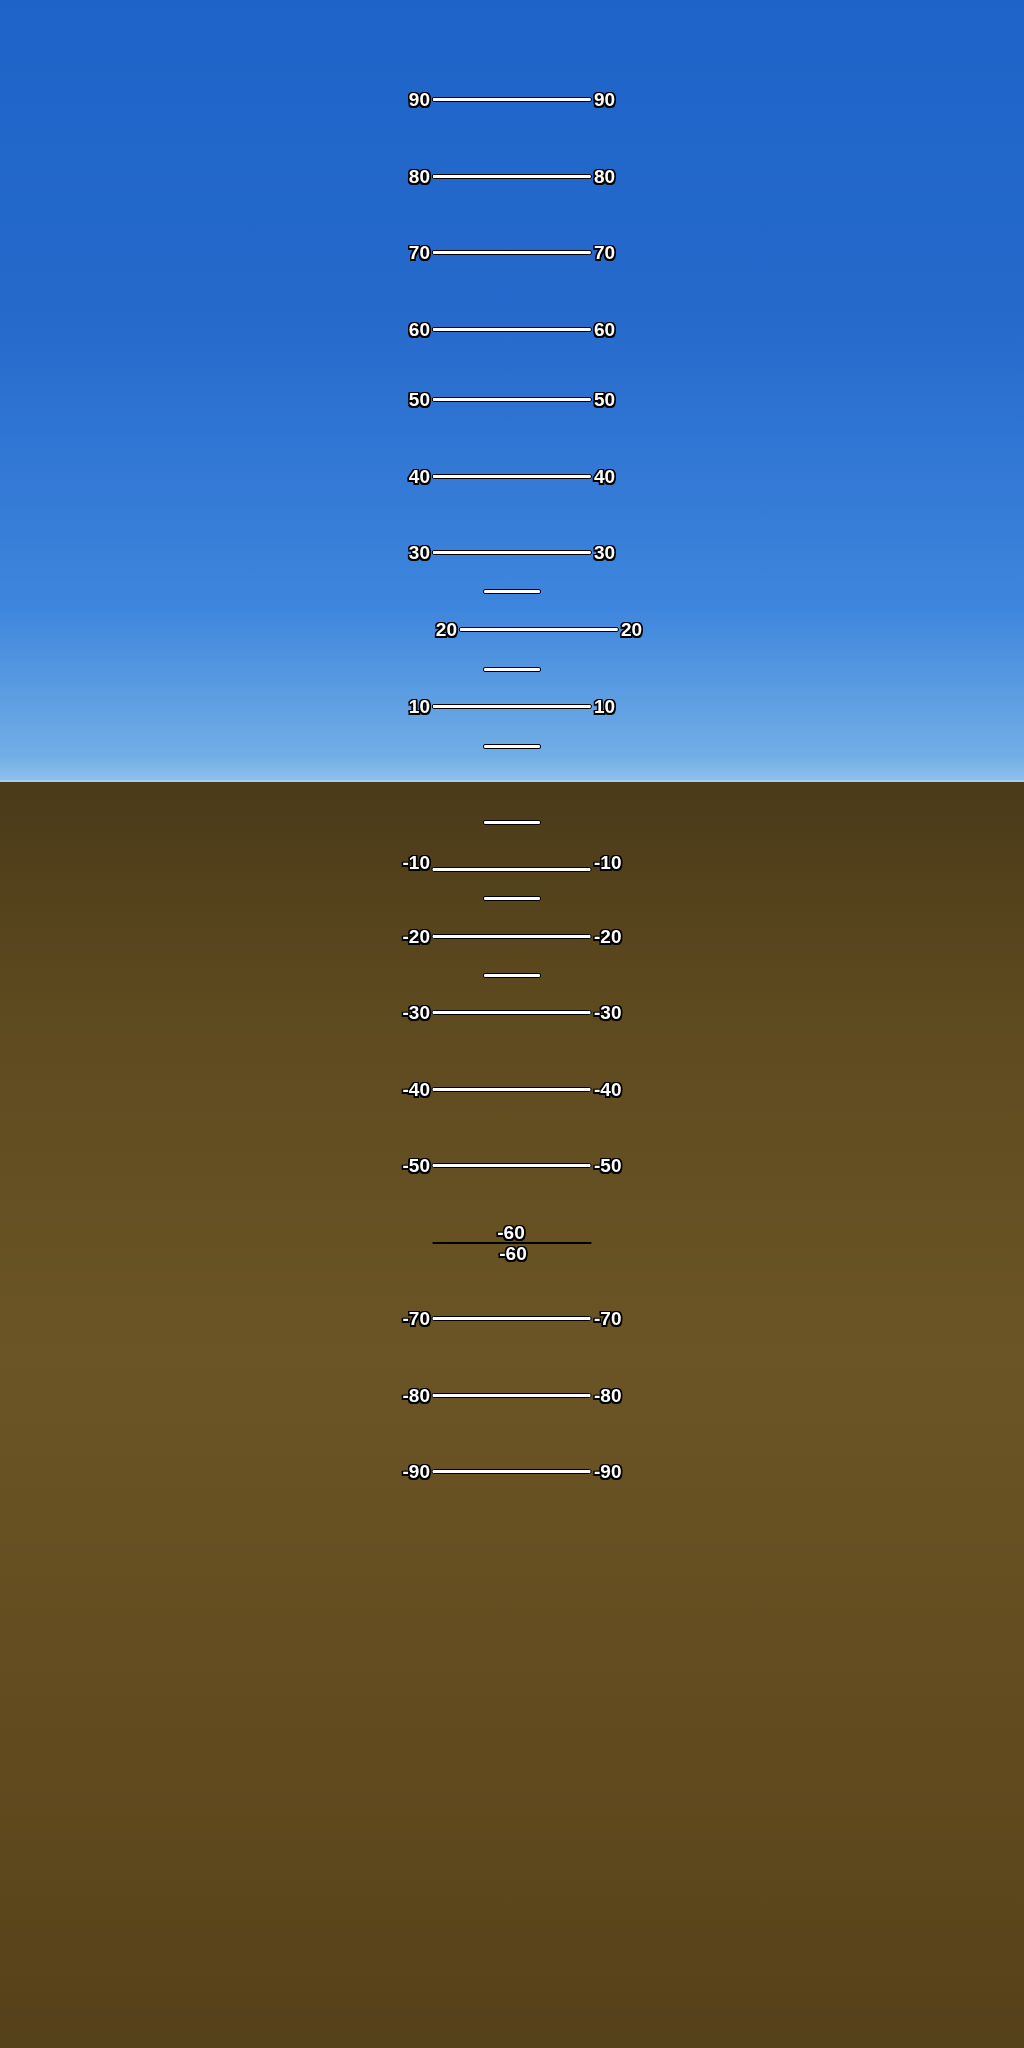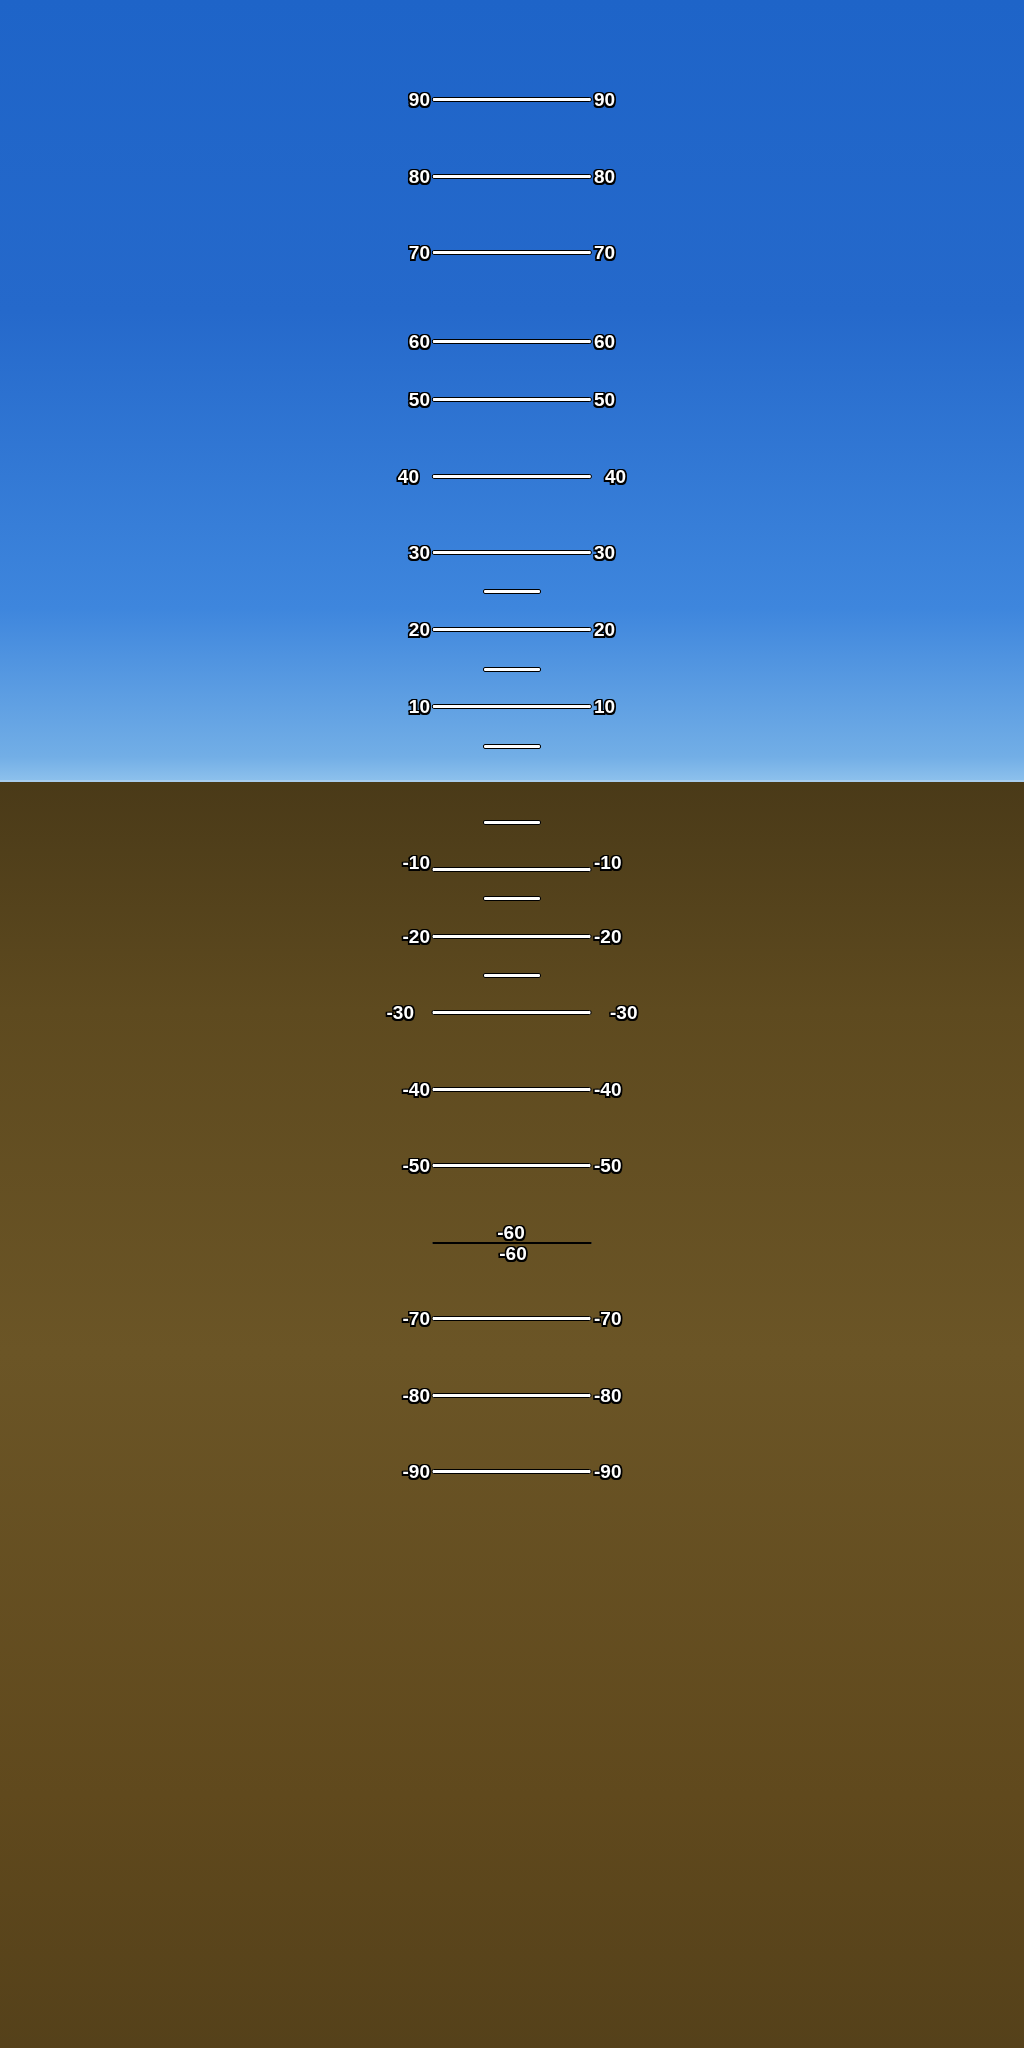--- a/index.html
+++ b/index.html
@@ -100,44 +100,44 @@
       <div class="rung" style="top: 8.64%;">
         <span class="tick-label left">80</span>
         <span class="bar major"></span>
         <span class="tick-label right">80</span>
       </div>
       <div class="rung" style="top: 12.35%;">
         <span class="tick-label left">70</span>
         <span class="bar major"></span>
         <span class="tick-label right">70</span>
       </div>
-      <div class="rung" style="top: 16.11%; margin-top: 12px;">
+      <div class="rung" style="top: 16.11%;">
         <span class="tick-label left">60</span>
         <span class="bar major"></span>
         <span class="tick-label right">60</span>
       </div>
       <div class="rung" style="top: 19.53%;">
         <span class="tick-label left">50</span>
         <span class="bar major"></span>
         <span class="tick-label right">50</span>
       </div>
-      <div class="rung" style="top: 23.29%; gap: 11px;">
+      <div class="rung" style="top: 23.29%;">
         <span class="tick-label left">40</span>
         <span class="bar major"></span>
         <span class="tick-label right">40</span>
       </div>
       <div class="rung" style="top: 27%;">
         <span class="tick-label left">30</span>
         <span class="bar major"></span>
         <span class="tick-label right">30</span>
       </div>
       <div class="rung" style="top: 28.86%;">
         <span class="bar minor"></span>
       </div>
-      <div class="rung" style="top: 30.76%;">
+      <div class="rung" style="top: 30.76%; margin-left: 27px;">
         <span class="tick-label left">20</span>
         <span class="bar major"></span>
         <span class="tick-label right">20</span>
       </div>
       <div class="rung" style="top: 32.67%;">
         <span class="bar minor"></span>
       </div>
       <div class="rung" style="top: 34.52%; align-items: center;">
         <span class="tick-label left">10</span>
         <span class="bar major"></span>
@@ -158,21 +158,21 @@
         <span class="bar minor"></span>
       </div>
       <div class="rung" style="top: 45.75%;">
         <span class="tick-label left">-20</span>
         <span class="bar major"></span>
         <span class="tick-label right">-20</span>
       </div>
       <div class="rung" style="top: 47.61%;">
         <span class="bar minor"></span>
       </div>
-      <div class="rung" style="top: 49.46%; gap: 16px;">
+      <div class="rung" style="top: 49.46%;">
         <span class="tick-label left">-30</span>
         <span class="bar major"></span>
         <span class="tick-label right">-30</span>
       </div>
       <div class="rung" style="top: 53.22%;">
         <span class="tick-label left">-40</span>
         <span class="bar major"></span>
         <span class="tick-label right">-40</span>
       </div>
       <div class="rung" style="top: 56.93%;">

